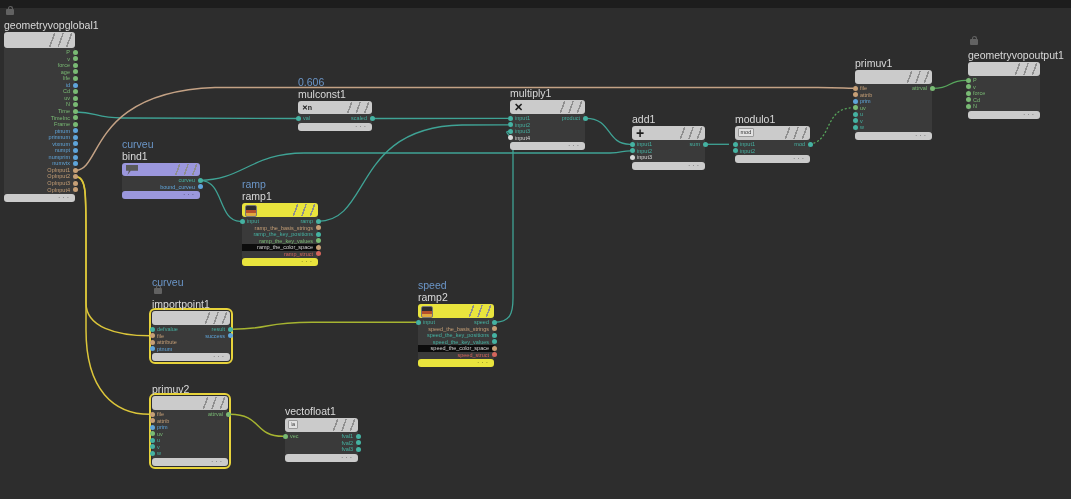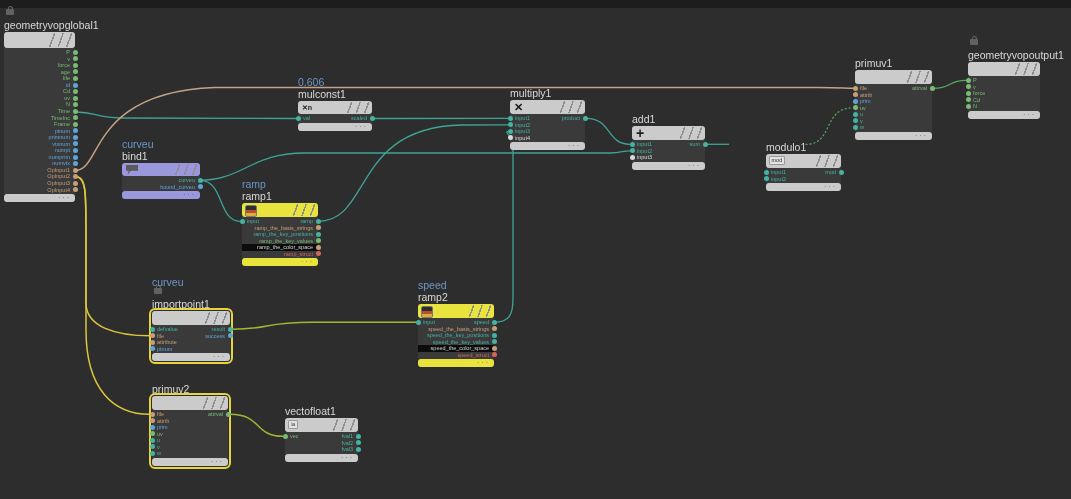--- a/index.html
+++ b/index.html
@@ -217,21 +217,21 @@
         <div class="row" style="top: 21.5px; height: 6.5px; line-height: 6.5px;">
           <div class="plbl-l" style="color: rgb(69, 178, 162);">input2</div>
         </div>
         <div class="dot" style="left: -2.5px; top: 22.25px; background: rgb(69, 178, 162);"></div>
         <div class="row" style="top: 28px; height: 6.5px; line-height: 6.5px;">
           <div class="plbl-l" style="color: rgb(218, 218, 218);">input3</div>
         </div>
         <div class="dot" style="left: -2.5px; top: 28.75px; background: rgb(218, 218, 218);"></div>
         <div class="footer" style="top: 35.5px; background: rgb(203, 203, 203);">· · ·</div>
       </div>
-      <div class="node" style="left: 766px; top: 126px; width: 75px; height: 37px; margin-top: 28px;">
+      <div class="node" style="left: 735px; top: 126px; width: 75px; height: 37px;">
         <div class="ntitle" style="color: rgb(217, 217, 217);">modulo1</div>
         <div class="bar" style="height: 14px; background: rgb(203, 203, 203);">
           <div class="stripes"></div>
           <div class="icon-box">mod</div>
         </div>
         <div class="body" style="top: 14px; height: 15px;"></div>
         <div class="row" style="top: 15px; height: 6.5px; line-height: 6.5px;">
           <div class="plbl-l" style="color: rgb(69, 178, 162);">input1</div>
           <div class="plbl-r" style="color: rgb(69, 178, 162);">mod</div>
         </div>

